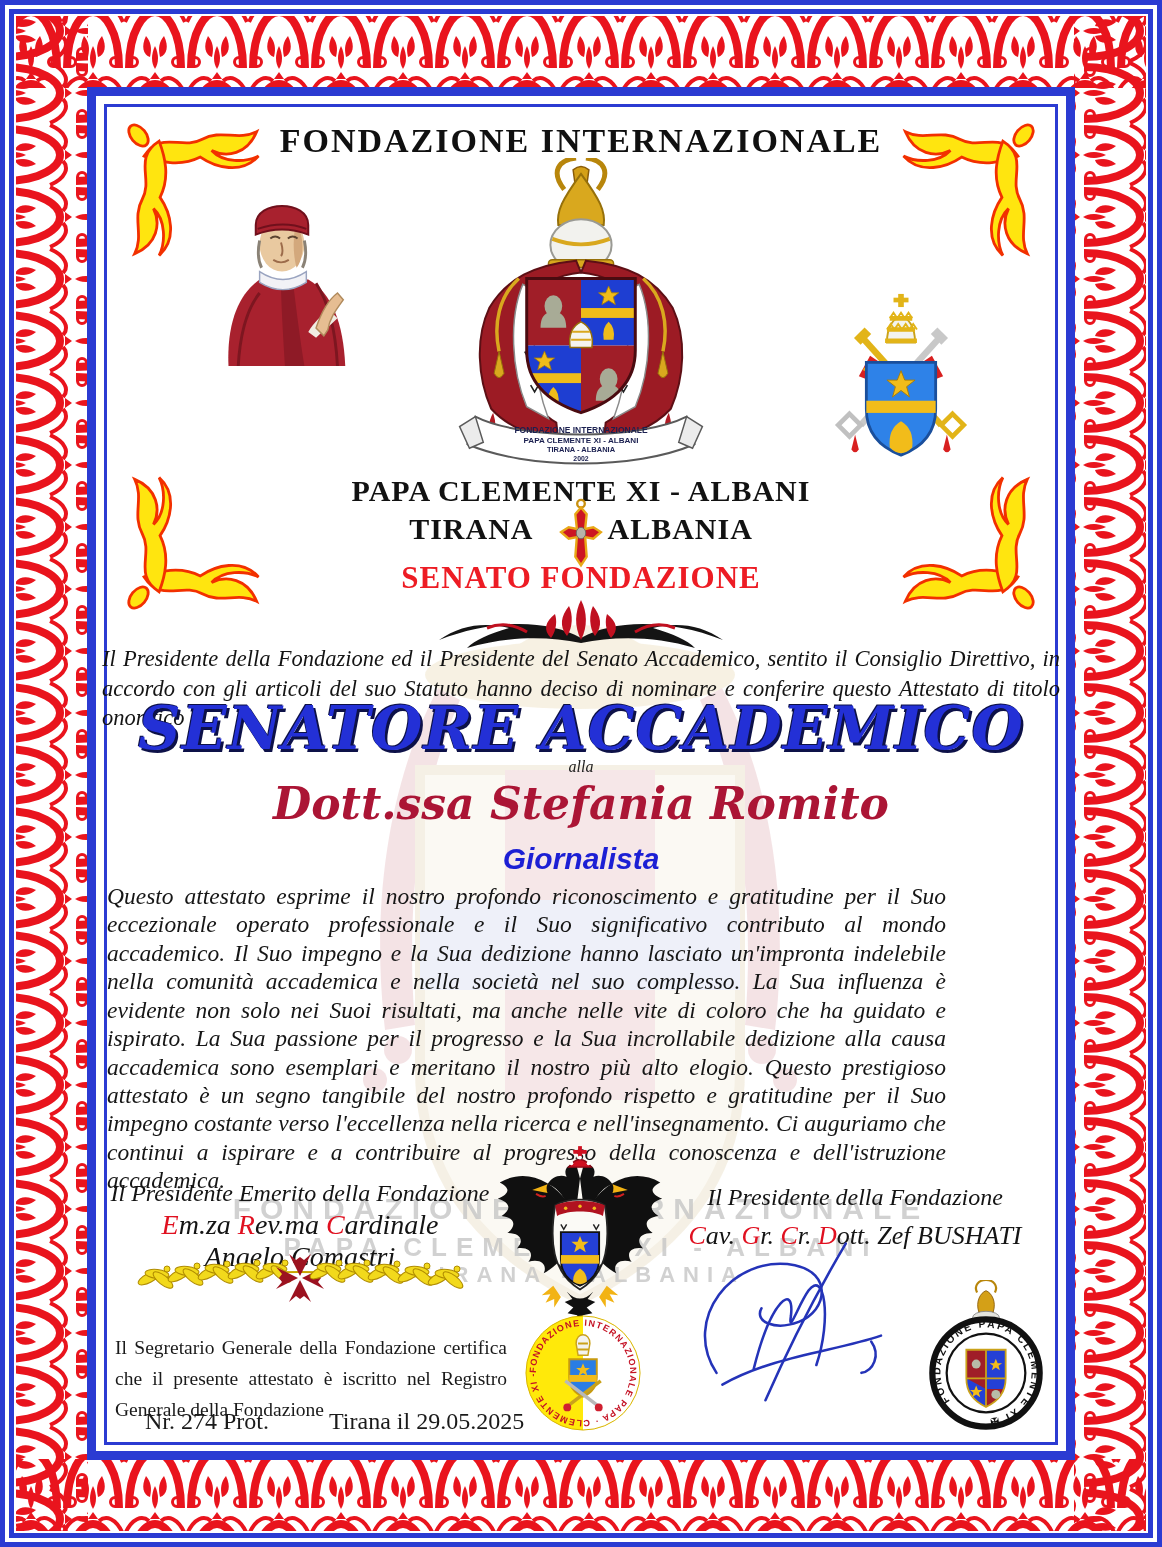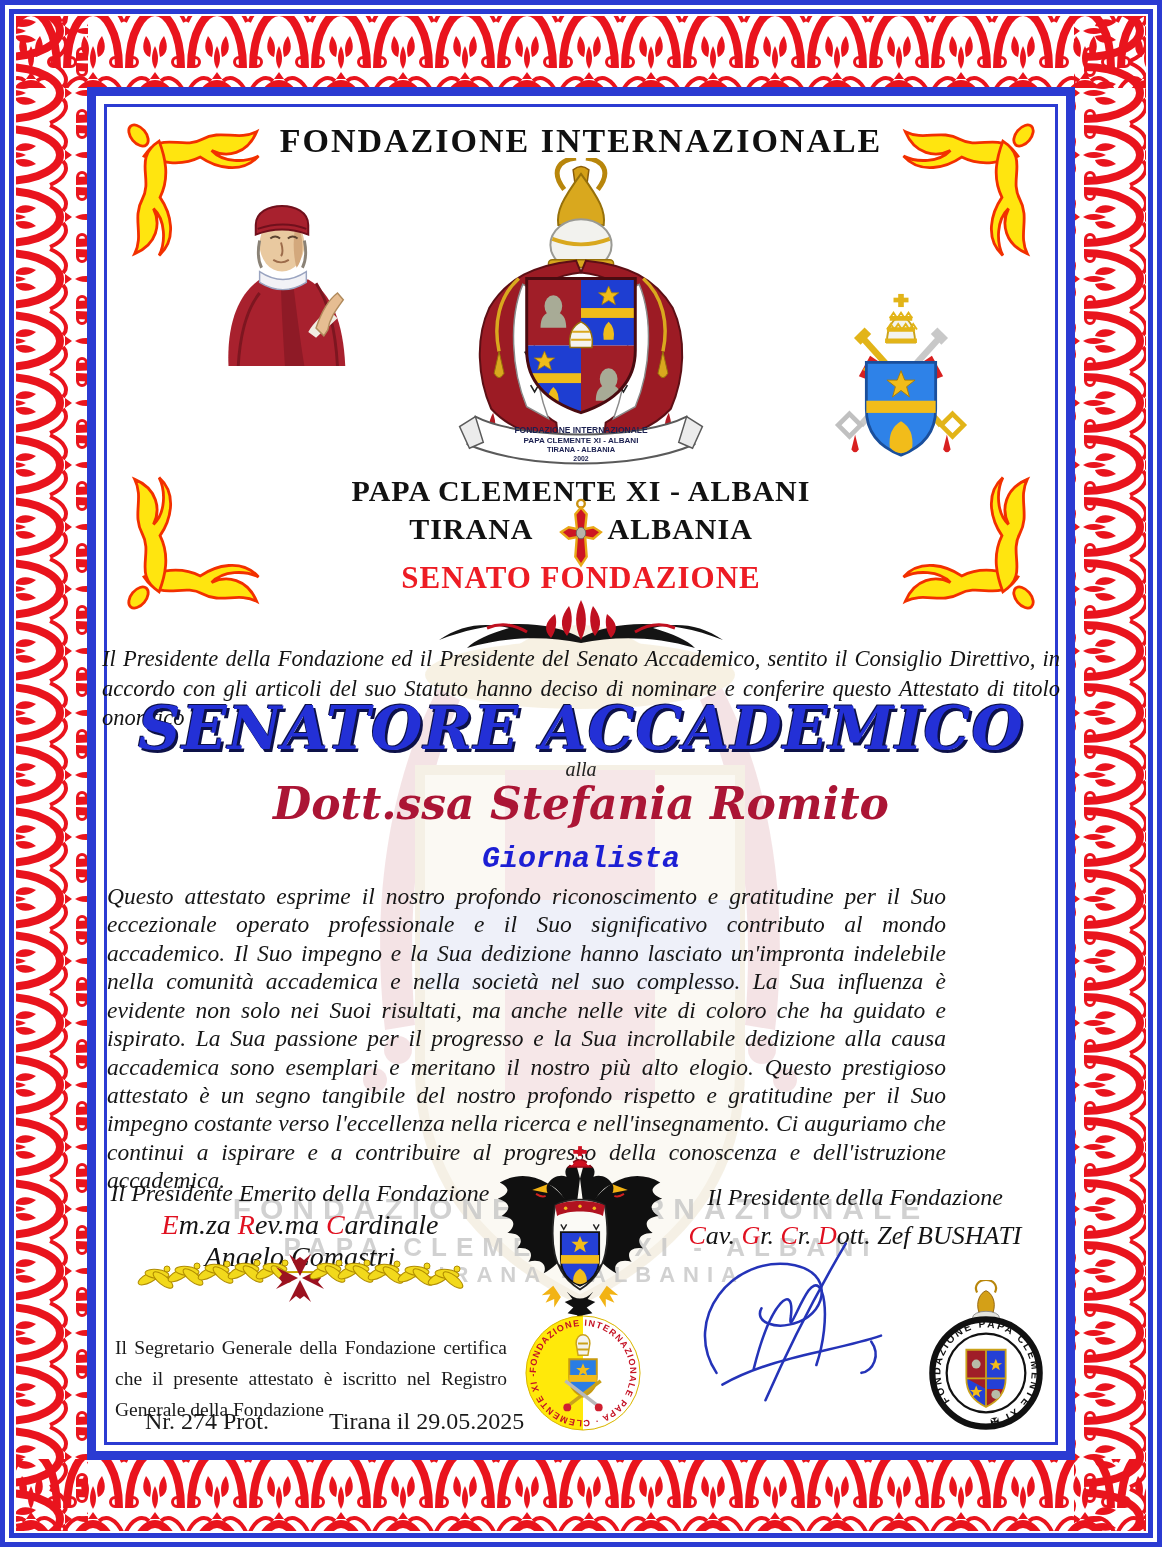--- a/index.html
+++ b/index.html
@@ -13,23 +13,23 @@
   .border-svg{position:absolute;inset:0;width:1162px;height:1547px;}
   .abs{position:absolute;}
   .ctr{left:0;width:1162px;text-align:center;}
   .title{font-size:34px;font-weight:bold;letter-spacing:2px;color:#101010;}
   .h-papa{font-size:30px;font-weight:bold;letter-spacing:1px;color:#121212;}
   .h-city{font-size:30px;font-weight:bold;letter-spacing:1px;color:#121212;display:flex;justify-content:center;gap:74px;}
   .h-senato{font-size:31px;font-weight:bold;letter-spacing:1px;color:#ed1c24;}
   .intro{left:102px;width:958px;font-style:italic;font-size:22.5px;line-height:1.32;color:#141414;text-align:justify;}
   .award{font-family:"DejaVu Serif",serif;font-style:italic;font-weight:bold;font-size:59px;letter-spacing:1px;
          color:#2330d6;text-shadow:2.5px 2.5px 0 #0d1148, -1px -1px 0 #0d1148;}
-  .alla{font-style:italic;font-size:20px;color:#222;}
+  .alla{font-style:italic;font-size:16px;color:#222;}
   .bigname{font-family:"DejaVu Serif",serif;font-style:italic;font-weight:bold;font-size:44px;color:#ab1535;}
-  .prof{font-family:Liberation Mono, monospace;font-style:italic;font-weight:bold;font-size:30px;color:#1c1fd4;}
+  .prof{font-family:Liberation Sans, sans-serif;font-style:italic;font-weight:bold;font-size:30px;color:#1c1fd4;}
   .bodytxt{left:107px;width:839px;font-style:italic;font-size:23.5px;line-height:1.21;color:#161616;text-align:justify;}
   .sigrole{font-style:italic;font-size:24px;color:#141414;}
   .signame{font-style:italic;font-size:28px;color:#141414;}
   .red-init{color:#e01020;}
   .certify{left:115px;width:392px;font-size:19.5px;line-height:1.6;color:#1a1a1a;text-align:justify;}
   .protocol{font-size:24px;color:#1a1a1a;}
   .wm-text{left:0;width:1162px;text-align:center;color:#c6c6c6;font-weight:bold;
            font-family:"Liberation Sans",sans-serif;}
   .z1{z-index:1}.z2{z-index:2}.z3{z-index:3}.z4{z-index:4}
 </style>

